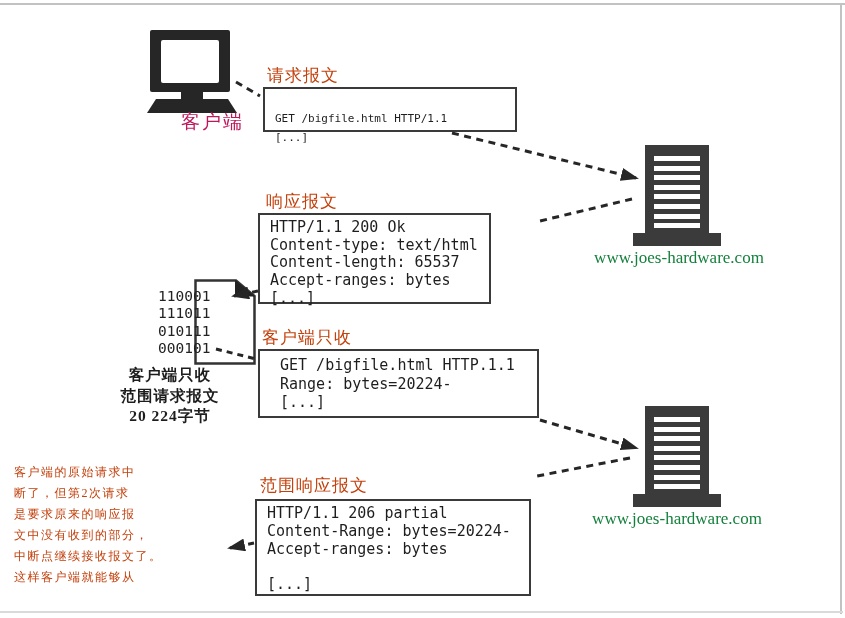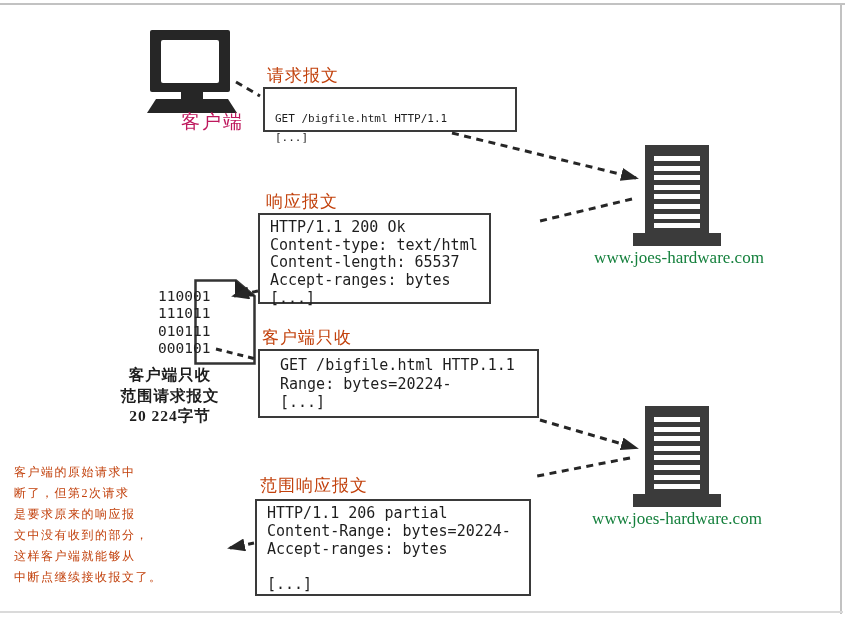--- a/index.html
+++ b/index.html
@@ -133,22 +133,22 @@
       <div class="cline line">客户端只收</div>
       <div class="cline line">范围请求报文</div>
       <div class="cline line">20 224字节</div>
     </div>
 
   <div class="abs note-text" style="left:14px;top:462px;width:240px;">
       <div class="nline line">客户端的原始请求中</div>
       <div class="nline line">断了，但第2次请求</div>
       <div class="nline line">是要求原来的响应报</div>
       <div class="nline line">文中没有收到的部分，</div>
+      <div class="nline line">中断点继续接收报文了。</div>
       <div class="nline line">这样客户端就能够从</div>
-      <div class="nline line">中断点继续接收报文了。</div>
     </div>
 
   <svg class="abs" style="left:0;top:0;pointer-events:none;" width="845" height="618" viewBox="0 0 845 618">
     <defs>
       <marker id="ah" markerUnits="userSpaceOnUse" markerWidth="18" markerHeight="13" refX="15" refY="6.5" orient="auto">
         <path d="M0,0 L18,6.5 L0,13 Z" fill="#262626"></path>
       </marker>
     </defs>
     <path d="M236,82 L260,96" stroke="#262626" stroke-width="3" stroke-dasharray="7 5.5" fill="none"></path>
     <path d="M452,133 L636,178" stroke="#262626" stroke-width="3" stroke-dasharray="7 5.5" fill="none" marker-end="url(#ah)"></path>

